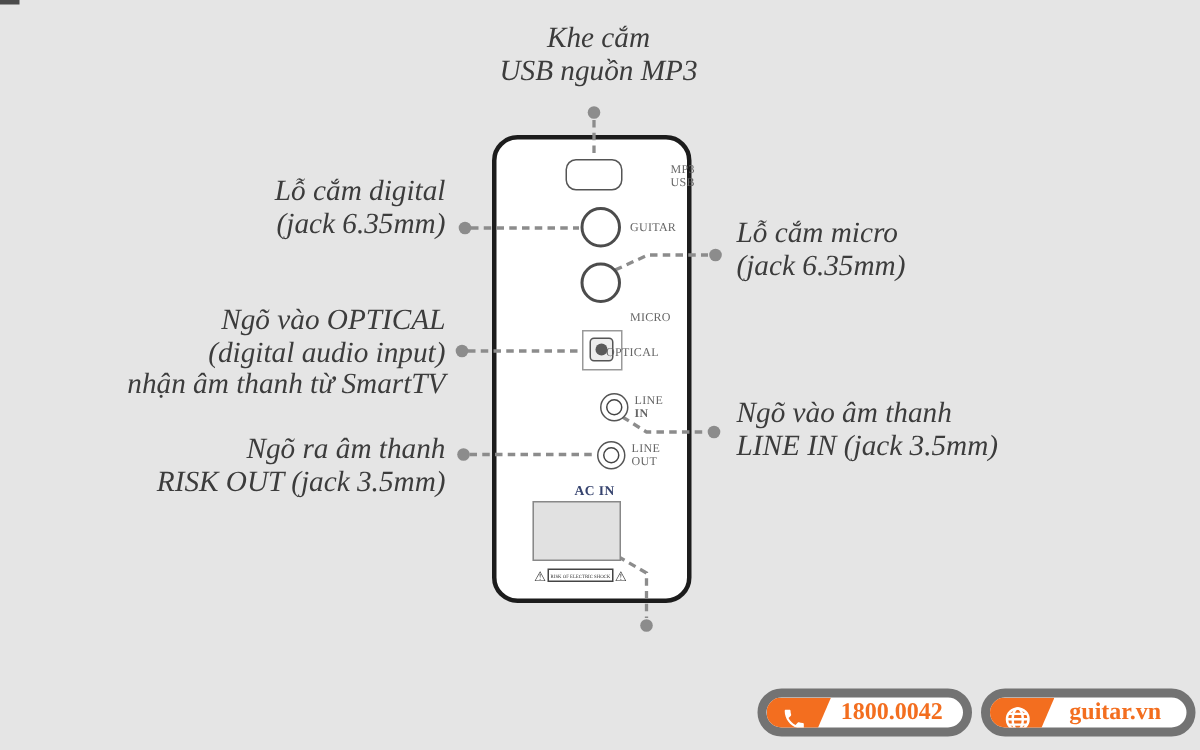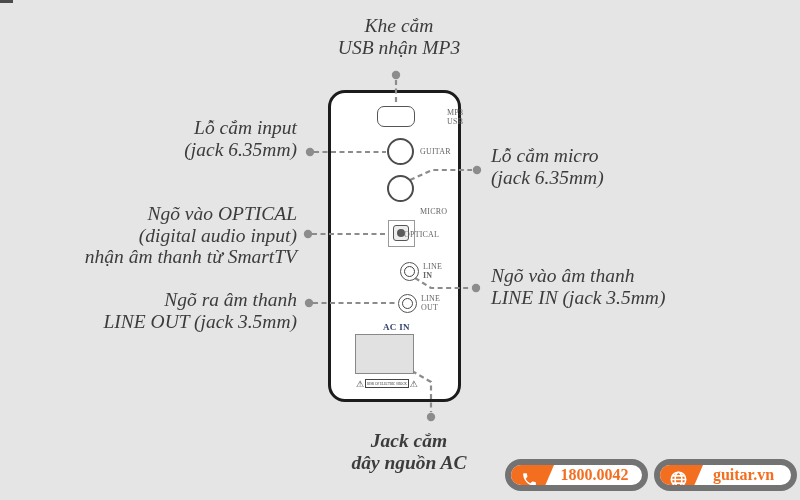--- a/index.html
+++ b/index.html
@@ -56,50 +56,46 @@
 </style>
 </head>
 <body>
 
 <div id="stage">
 
   <div id="corner-artifact" class="abs"></div>
 
   <div class="ann a-center" style="left:294px;top:15px;width:210px;">
     <div class="ln">Khe cắm</div>
-    <div class="ln">USB nhận MP3</div>
+    <div class="ln">USB nguồn MP3</div>
   </div>
 
   <div class="ann a-right" style="left:97px;top:117px;width:200px;">
-    <div class="ln">Lỗ cắm input</div>
+    <div class="ln">Lỗ cắm digital</div>
     <div class="ln">(jack 6.35mm)</div>
   </div>
   <div class="ann a-right" style="left:37px;top:203px;width:260px;">
     <div class="ln">Ngõ vào OPTICAL</div>
     <div class="ln">(digital audio input)</div>
     <div class="ln">nhận âm thanh từ SmartTV</div>
   </div>
   <div class="ann a-right" style="left:57px;top:289px;width:240px;">
     <div class="ln">Ngõ ra âm thanh</div>
-    <div class="ln">LINE OUT (jack 3.5mm)</div>
+    <div class="ln">RISK OUT (jack 3.5mm)</div>
   </div>
 
   <div class="ann a-left" style="left:491px;top:145px;width:210px;">
     <div class="ln">Lỗ cắm micro</div>
     <div class="ln">(jack 6.35mm)</div>
   </div>
   <div class="ann a-left" style="left:491px;top:265px;width:220px;">
     <div class="ln">Ngõ vào âm thanh</div>
     <div class="ln">LINE IN (jack 3.5mm)</div>
   </div>
 
-  <div class="ann a-center a-bold" style="left:304px;top:430px;width:210px;">
-    <div class="ln">Jack cắm</div>
-    <div class="ln">dây nguồn AC</div>
-  </div>
 
   <div id="panel" class="abs"></div>
 
   <svg id="connectors" class="abs" viewBox="0 0 800 500" xmlns="http://www.w3.org/2000/svg">
     <g stroke="#8C8C8C" stroke-width="2.2" fill="none" stroke-dasharray="5 3.5">
       <line x1="396" y1="80" x2="396" y2="105"></line>
       <line x1="314" y1="152" x2="386" y2="152"></line>
       <line x1="312" y1="234" x2="387" y2="234"></line>
       <line x1="313" y1="303" x2="397" y2="303"></line>
       <polyline points="410,180 432,170 472,170"></polyline>

